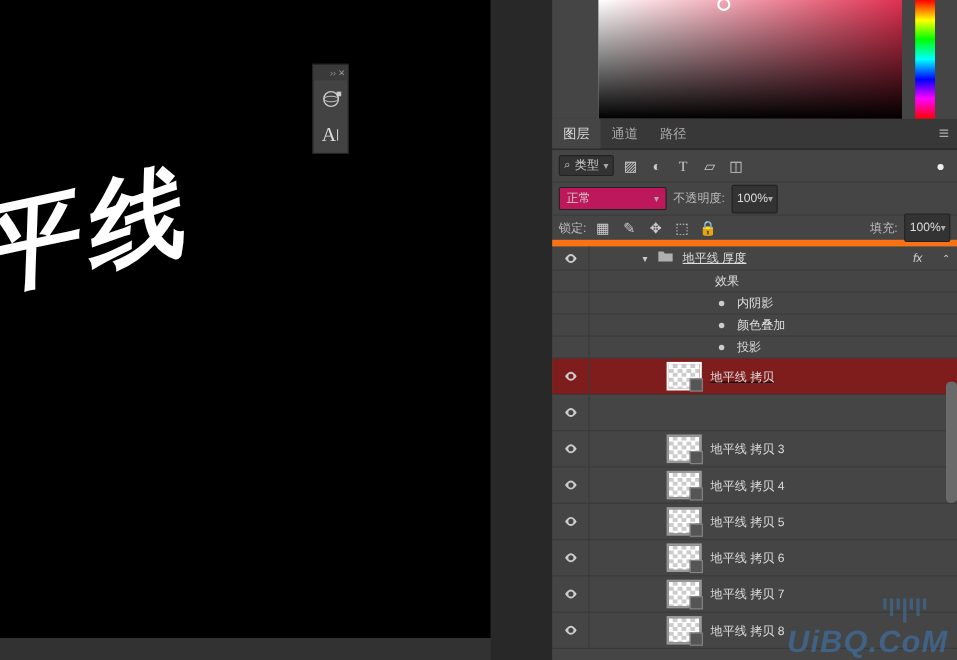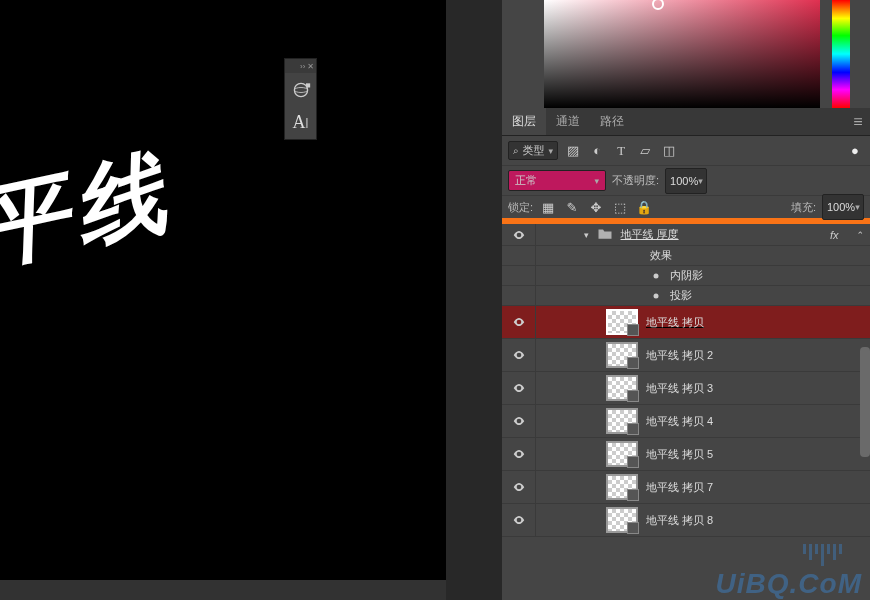--- a/index.html
+++ b/index.html
@@ -204,20 +204,34 @@
       <div class="vis-cell"></div>
       <div class="layer-content">
           <span class="indent"></span>
           <span class="indent"></span>
           <span class="indent"></span>
           <span class="indent"></span>
           <span class="indent"></span>
         <svg class="eye-icon" viewBox="0 0 24 24" width="12" height="12">
             <circle cx="12" cy="12" r="5" fill="#ccc"></circle>
           </svg>
+        <span class="layer-name">颜色叠加</span>
+      </div>
+    </div>
+    <div class="layer-row effect">
+      <div class="vis-cell"></div>
+      <div class="layer-content">
+          <span class="indent"></span>
+          <span class="indent"></span>
+          <span class="indent"></span>
+          <span class="indent"></span>
+          <span class="indent"></span>
+        <svg class="eye-icon" viewBox="0 0 24 24" width="12" height="12">
+            <circle cx="12" cy="12" r="5" fill="#ccc"></circle>
+          </svg>
         <span class="layer-name">投影</span>
       </div>
     </div>
 
     <div class="layer-row selected">
       <div class="vis-cell">
           <svg class="eye-icon" viewBox="0 0 24 24">
             <path d="M12 5C7 5 3 12 3 12s4 7 9 7 9-7 9-7-4-7-9-7zm0 11a4 4 0 110-8 4 4 0 010 8z"></path>
           </svg>
         </div>
@@ -230,29 +244,20 @@
           </div>
         <span class="layer-name">地平线 拷贝</span>
       </div>
     </div>
     <div class="layer-row">
       <div class="vis-cell">
           <svg class="eye-icon" viewBox="0 0 24 24">
             <path d="M12 5C7 5 3 12 3 12s4 7 9 7 9-7 9-7-4-7-9-7zm0 11a4 4 0 110-8 4 4 0 010 8z"></path>
           </svg>
         </div>
-      <div class="layer-content">
-          <span class="indent"></span>
-          <span class="indent"></span>
-          <span class="indent"></span>
-        <div class="thumb">
-            <div class="thumb-inner"></div>
-          </div>
-        <span class="layer-name">地平线 拷贝 2</span>
-      </div>
     </div>
     <div class="layer-row">
       <div class="vis-cell">
           <svg class="eye-icon" viewBox="0 0 24 24">
             <path d="M12 5C7 5 3 12 3 12s4 7 9 7 9-7 9-7-4-7-9-7zm0 11a4 4 0 110-8 4 4 0 010 8z"></path>
           </svg>
         </div>
       <div class="layer-content">
           <span class="indent"></span>
           <span class="indent"></span>
@@ -286,20 +291,36 @@
           </svg>
         </div>
       <div class="layer-content">
           <span class="indent"></span>
           <span class="indent"></span>
           <span class="indent"></span>
         <div class="thumb">
             <div class="thumb-inner"></div>
           </div>
         <span class="layer-name">地平线 拷贝 5</span>
+      </div>
+    </div>
+    <div class="layer-row">
+      <div class="vis-cell">
+          <svg class="eye-icon" viewBox="0 0 24 24">
+            <path d="M12 5C7 5 3 12 3 12s4 7 9 7 9-7 9-7-4-7-9-7zm0 11a4 4 0 110-8 4 4 0 010 8z"></path>
+          </svg>
+        </div>
+      <div class="layer-content">
+          <span class="indent"></span>
+          <span class="indent"></span>
+          <span class="indent"></span>
+        <div class="thumb">
+            <div class="thumb-inner"></div>
+          </div>
+        <span class="layer-name">地平线 拷贝 6</span>
       </div>
     </div>
     <div class="layer-row">
       <div class="vis-cell">
           <svg class="eye-icon" viewBox="0 0 24 24">
             <path d="M12 5C7 5 3 12 3 12s4 7 9 7 9-7 9-7-4-7-9-7zm0 11a4 4 0 110-8 4 4 0 010 8z"></path>
           </svg>
         </div>
       <div class="layer-content">
           <span class="indent"></span>

